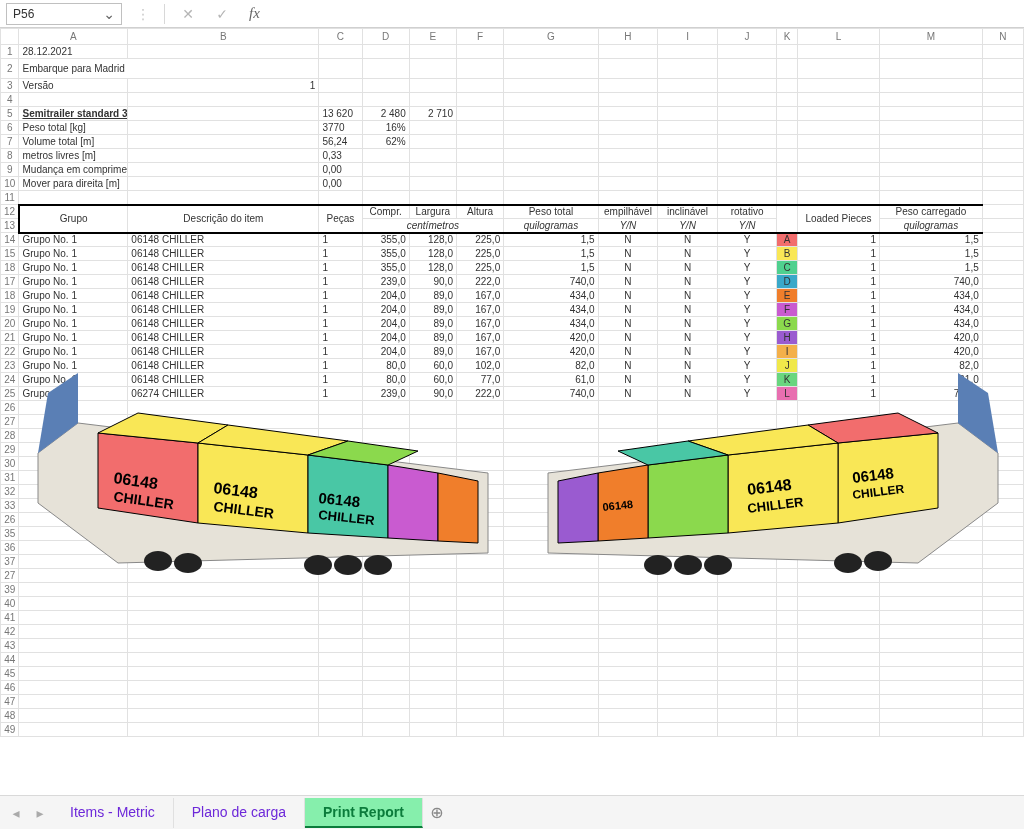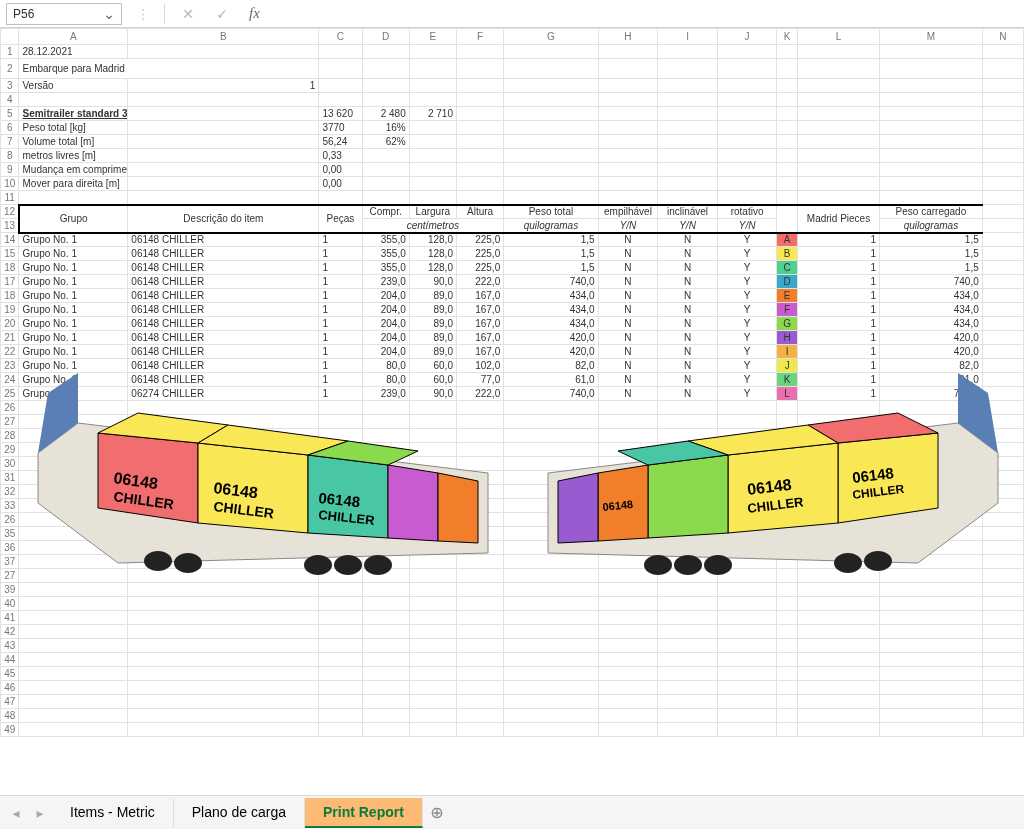--- a/index.html
+++ b/index.html
@@ -47,22 +47,22 @@
   .swatch { font-size: 9px; text-align:center; }
 
   
   .truck-area { position: absolute; top: 304px; left: 18px; width: 1000px; height: 252px; display:flex; gap:0; pointer-events:none; }
   .truck { flex:1; position:relative; }
   .truck svg { width:100%; height:100%; }
 
   
   .tabstrip { height: 34px; background: #f5f5f5; border-top: 1px solid #d9d9d9; display: flex; align-items: center; padding: 0 4px; gap: 0; }
   .tab-nav { width: 24px; height: 24px; display:flex; align-items:center; justify-content:center; color:#aaa; font-size:14px; }
-  .tab { padding: 6px 18px; font-size: 14px; color: #000000; border-right: 1px solid #e0e0e0; cursor: pointer; background:#f5f5f5; }
-  .tab.active { background: #fdba74; color: #0b7c3b; font-weight: 600; border-bottom: 2px solid #0b7c3b; }
+  .tab { padding: 6px 18px; font-size: 14px; color: #6d28d9; border-right: 1px solid #e0e0e0; cursor: pointer; background:#f5f5f5; }
+  .tab.active { background: #86efac; color: #0b7c3b; font-weight: 600; border-bottom: 2px solid #0b7c3b; }
   .tab-add { width:28px; text-align:center; color:#888; font-size:16px; }
 </style>
 </head>
 <body>
 
 <div class="formula-bar">
   <div class="name-box">
     <span>P56</span>
     <span class="chev">⌄</span>
   </div>
@@ -305,21 +305,21 @@
 <td rowspan="2" class="col-B hdr-cell hdr-border-top hdr-border-bot">Descrição do item</td>
 <td rowspan="2" class="col-C hdr-cell hdr-border-top hdr-border-bot">Peças</td>
 <td class="col-D hdr-cell hdr-border-top">Compr.</td>
 <td class="col-E hdr-cell hdr-border-top">Largura</td>
 <td class="col-F hdr-cell hdr-border-top">Altura</td>
 <td class="col-G hdr-cell hdr-border-top">Peso total</td>
 <td class="col-H hdr-cell hdr-border-top">empilhável</td>
 <td class="col-I hdr-cell hdr-border-top">inclinável</td>
 <td class="col-J hdr-cell hdr-border-top">rotativo</td>
 <td rowspan="2" class="col-K hdr-cell hdr-border-top hdr-border-bot"></td>
-<td rowspan="2" class="col-L hdr-cell hdr-border-top hdr-border-bot">Madrid Pieces</td>
+<td rowspan="2" class="col-L hdr-cell hdr-border-top hdr-border-bot">Loaded Pieces</td>
 <td class="col-M hdr-cell hdr-border-top">Peso carregado</td>
 <td class="col-N"></td>
         </tr>
         <tr>
           <td class="rowhdr">13</td>
 <td colspan="3" class="hdr-cell italic hdr-border-bot">centímetros</td>
 <td class="col-G hdr-cell italic hdr-border-bot">quilogramas</td>
 <td class="col-H hdr-cell italic hdr-border-bot">Y/N</td>
 <td class="col-I hdr-cell italic hdr-border-bot">Y/N</td>
 <td class="col-J hdr-cell italic hdr-border-bot">Y/N</td>

